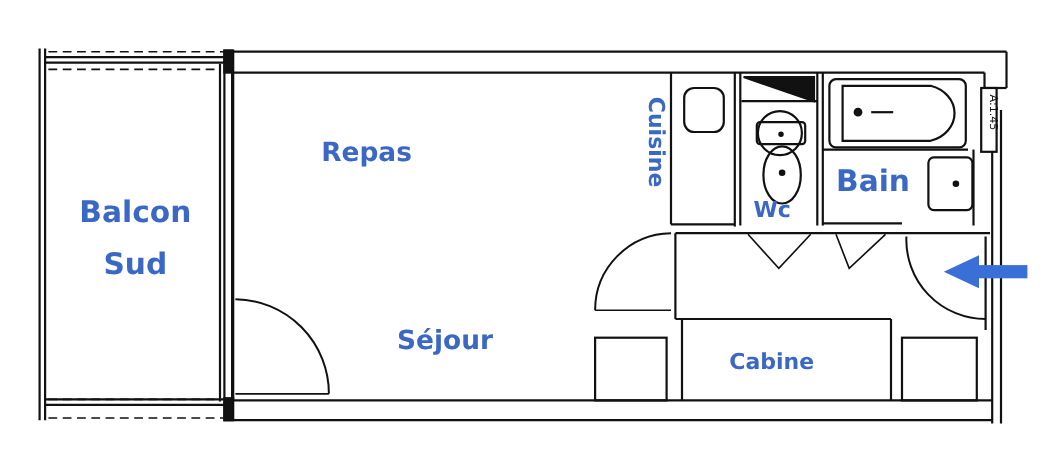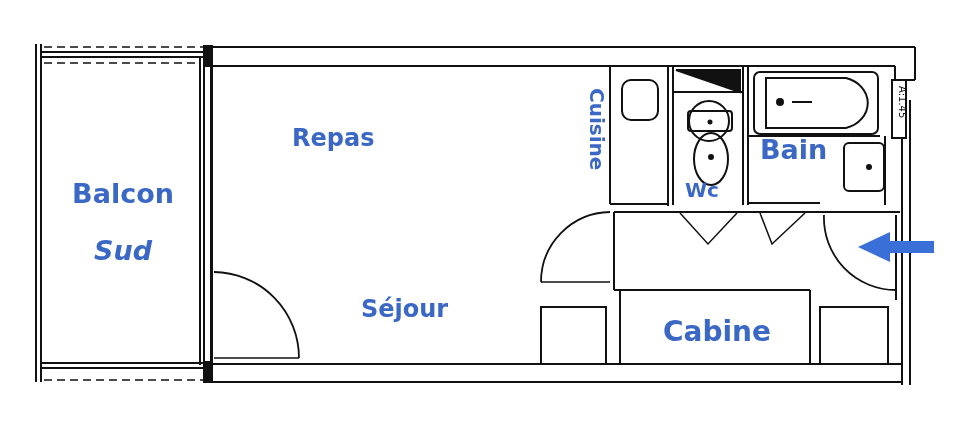--- a/index.html
+++ b/index.html
@@ -105,21 +105,21 @@
   </g>
 
   <g>
     <rect x="884" y="241" width="50" height="12" fill="#3a6fd8"></rect>
     <polygon points="858,247 890,232 890,262" fill="#3a6fd8"></polygon>
   </g>
 </svg>
 
 <div class="lbl lbl-center" style="left:56px; top:180px; width:134px; font-size:27px;">
   <div>Balcon</div>
-  <div style="margin-top:30px;font-style:italic;">Sud</div>
+  <div style="margin-top:20px;">Sud</div>
 </div>
 <div class="lbl" style="left:292px; top:126px; font-size:24px;">Repas</div>
 <div class="lbl" style="left:361px; top:297px; font-size:24px;">Séjour</div>
 <div class="lbl" style="left:607px; top:88px; font-size:20px; transform:rotate(90deg); transform-origin:left top;">Cuisine</div>
 <div class="lbl" style="left:685px; top:180px; font-size:20px;">Wc</div>
-<div class="lbl" style="left:760px; top:136px; font-size:27px;">Bain</div>
-<div class="lbl" style="left:663px; top:318px; font-size:28px;">Cabine</div>
+<div class="lbl" style="left:760px; top:152px; font-size:27px;">Bain</div>
+<div class="lbl" style="left:663px; top:318px; font-size:20px;">Cabine</div>
 <div class="scale-tag" style="left:908px; top:86px;">A:1.45</div>
 
 </body></html>

